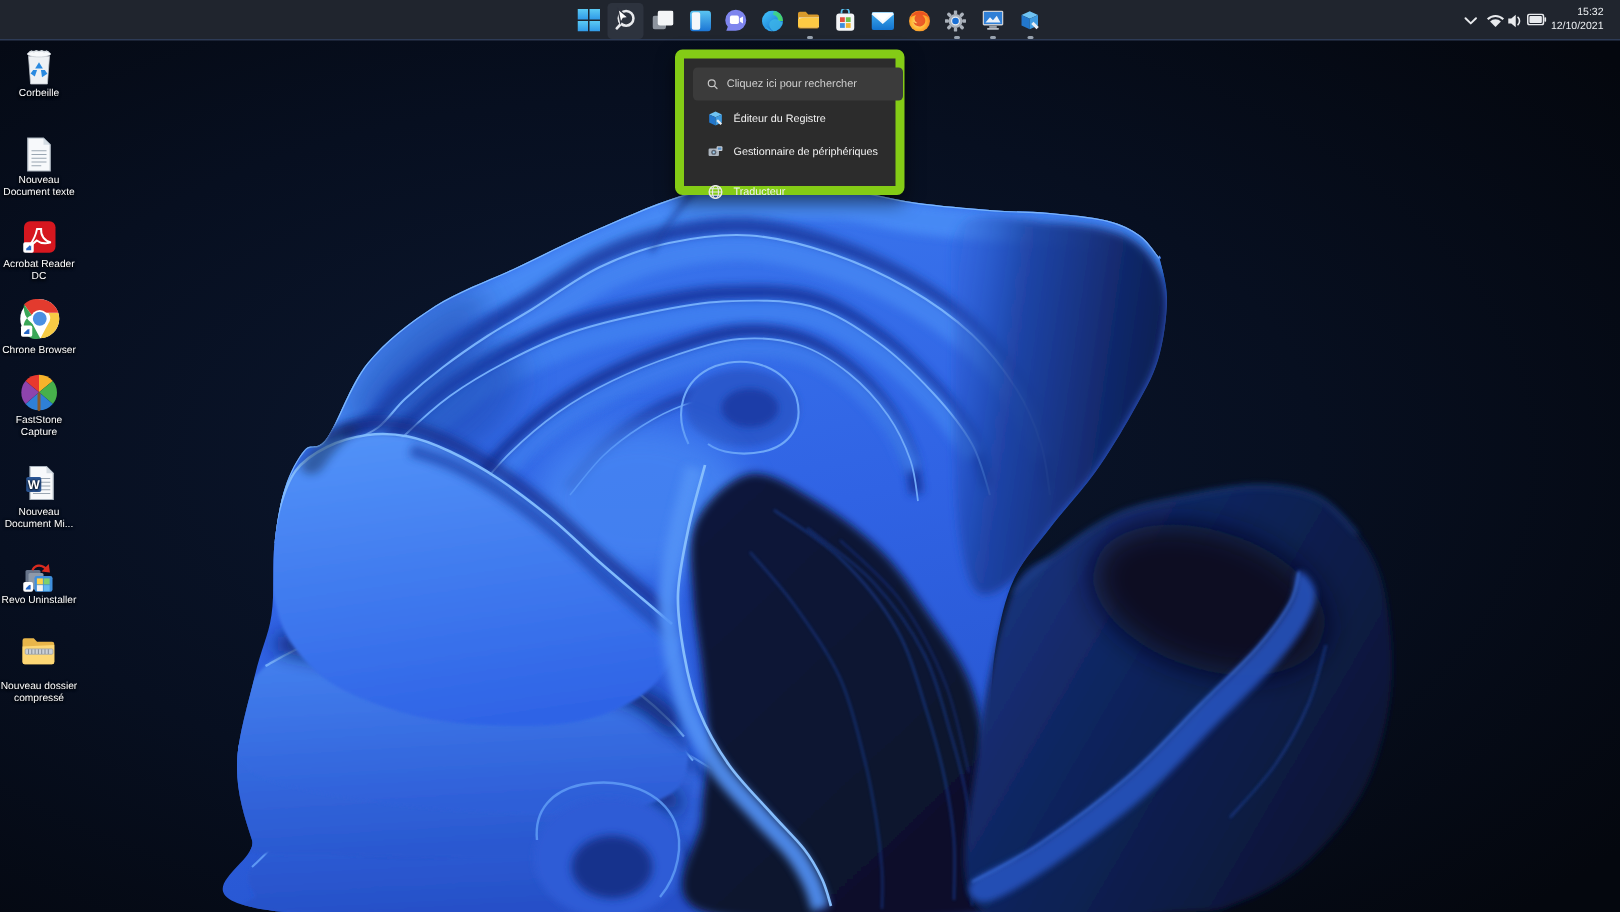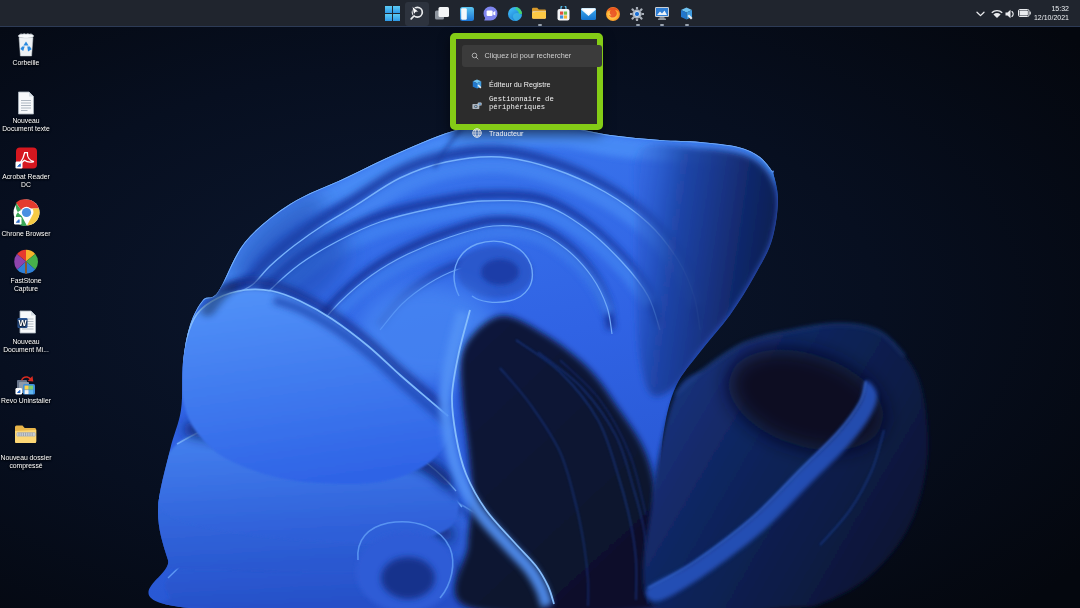--- a/index.html
+++ b/index.html
@@ -10,21 +10,21 @@
   #tb{position:absolute;left:0;top:0;width:1080px;height:27px;background:#20252e;box-shadow:inset 0 -1px 0 rgba(80,120,190,0.28);}
   .tbi{position:absolute;display:block;}
   .dot{position:absolute;top:23.5px;width:4px;height:2px;border-radius:1px;background:#98a2ae;}
   
   #clock{position:absolute;right:11px;top:5px;text-align:right;color:#eef1f4;font-size:7px;line-height:8.5px;}
   
   #fly{position:absolute;left:410px;top:33px;width:153px;height:97px;background:#2c2c2c;border:6px solid #84cc16;
        border-radius:5px;box-sizing:border-box;box-shadow:0 5px 12px rgba(0,0,0,.55);margin-left:40px;}
   #sbox{position:absolute;left:5.5px;top:6px;width:140px;height:21.5px;background:#3b3b3b;border-radius:3px;
         display:flex;align-items:center;color:#cfcfcf;font-size:7.3px;}
-  .fitem{position:absolute;left:0;width:100%;height:15px;display:flex;align-items:flex-end;color:#f2f2f2;font-size:7.2px;}
+  .fitem{position:absolute;left:0;width:100%;height:15px;display:flex;align-items:flex-start;color:#f2f2f2;font-size:7.2px;}
   .fic{width:10px;height:10px;margin-left:16px;margin-right:7px;flex:none;}
   .fic svg{display:block;}
   
   .dicon{position:absolute;width:76px;text-align:center;color:#fff;font-size:6.8px;line-height:8px;
          text-shadow:0 1px 2px rgba(0,0,0,.95), 0 0 2px rgba(0,0,0,.8);}
   .dicon svg{display:block;margin:0 auto 2px auto;}
 </style>
 </head>
 <body>
 <div id="desk">
@@ -316,21 +316,21 @@
           <line x1="10.4" y1="10.4" x2="14" y2="14" stroke="#c6c6c6" stroke-width="1.6" stroke-linecap="round"></line>
         </svg>Cliquez ici pour rechercher</div>
   <div class="fitem" style="top:35px;"><span class="fic" id="fi1">
           <svg width="10" height="10" viewBox="0 0 13 13">
             <path d="M6.5,0.5 L12,3 L6.5,5.5 L1,3 Z" fill="#6fc3f2"></path>
             <path d="M1,3 L6.5,5.5 V12.5 L1,10 Z" fill="#2277cc"></path>
             <path d="M12,3 L6.5,5.5 V12.5 L12,10 Z" fill="#3f9be0"></path>
             <path d="M8.6,7.2 l3.6,3.6 l-1.4,1.4 l-3.6,-3.6 z" fill="#e8eef4"></path>
           </svg>
         </span>Éditeur du Registre</div>
-  <div class="fitem" style="top:56.5px;font-family:Liberation Mono, monospace;"><span class="fic" id="fi2">
+  <div class="fitem" style="top:56.5px;"><span class="fic" id="fi2">
           <svg width="10" height="10" viewBox="0 0 13 13">
             <rect x="0.5" y="4" width="9" height="6.5" rx="1" fill="#aeb6bf"></rect>
             <circle cx="5" cy="7.2" r="2.2" fill="#5a6370"></circle>
             <circle cx="5" cy="7.2" r="1" fill="#9fd0f0"></circle>
             <rect x="7.5" y="2" width="5" height="4" rx="0.8" fill="#c8cfd7"></rect>
             <rect x="8.4" y="3" width="3.2" height="2" fill="#5a92c8"></rect>
           </svg>
         </span>Gestionnaire de périphériques</div>
   <div class="fitem" style="top:84px;"><span class="fic" id="fi3">
           <svg width="10" height="10" viewBox="0 0 13 13">

